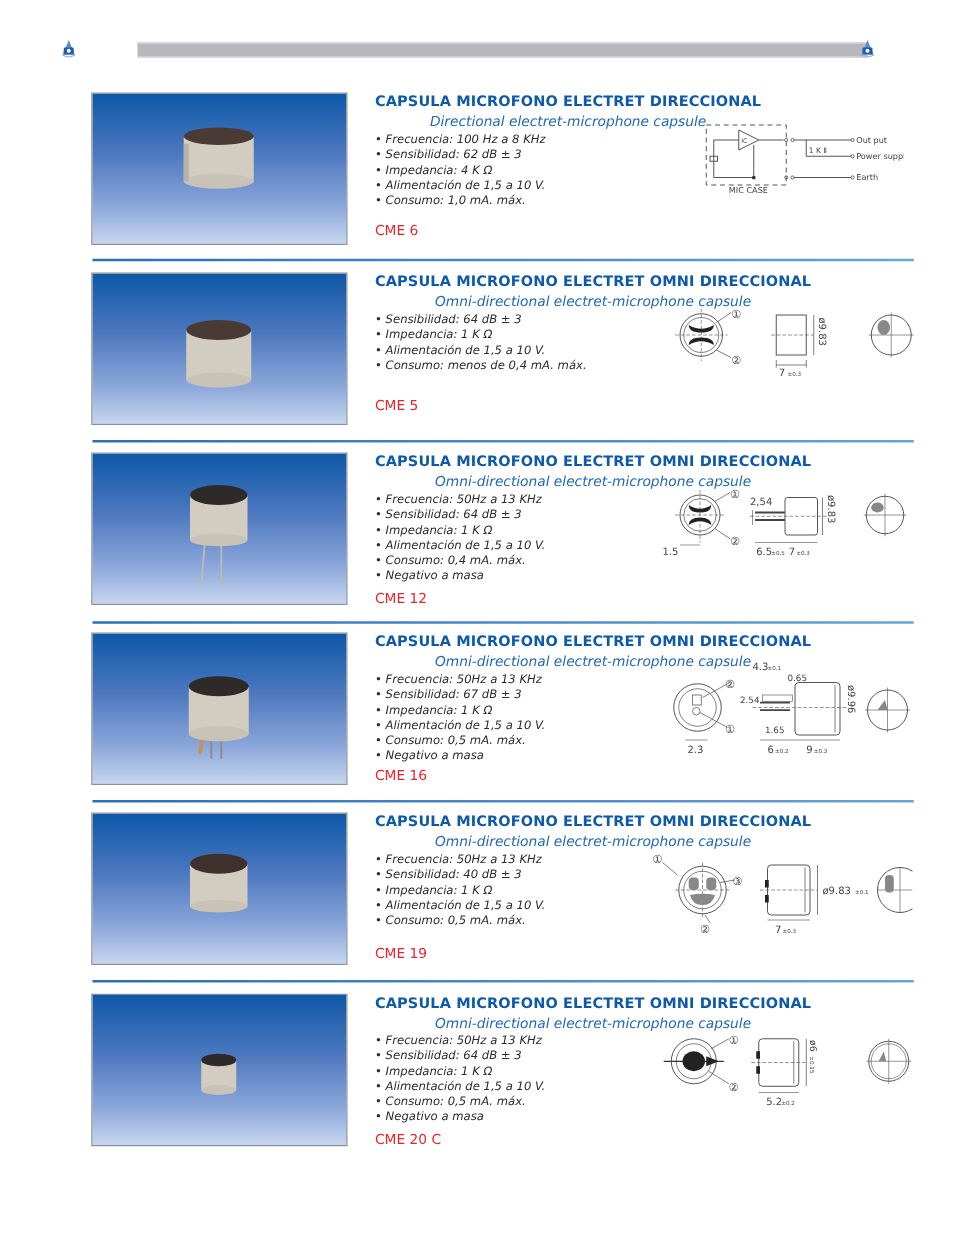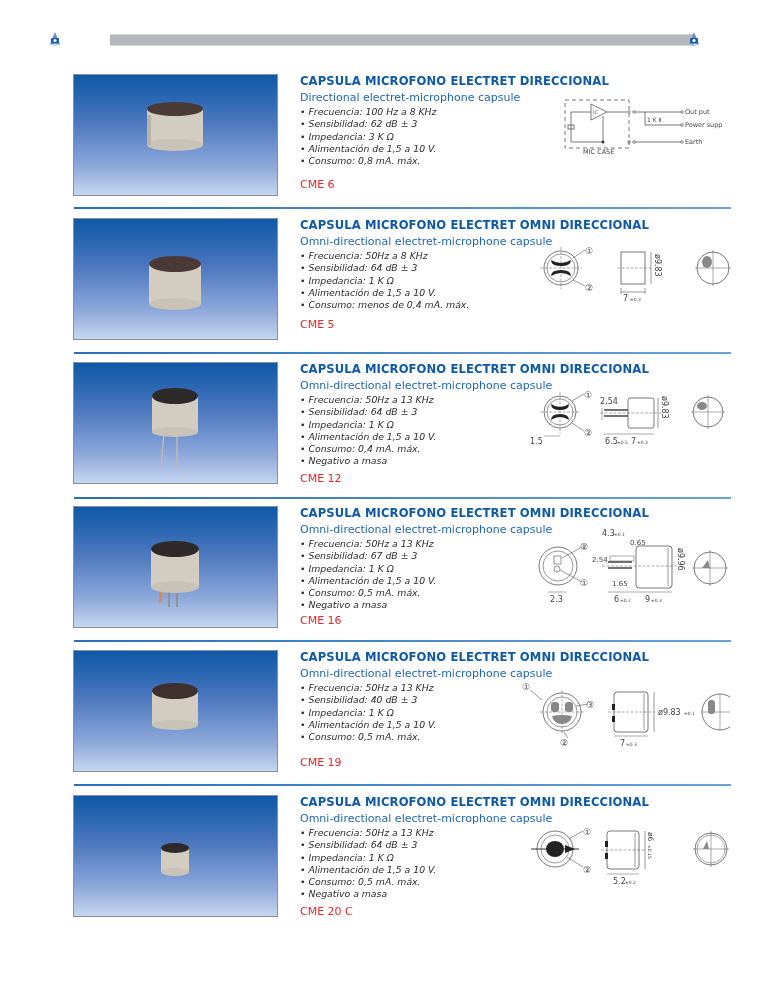--- a/index.html
+++ b/index.html
@@ -11,21 +11,21 @@
   .logo.left { left: 48px; }
   .logo.right { left: 687px; }
   .sep { position: absolute; left: 74px; width: 657px; height: 2px;
          background: linear-gradient(to right, #2a6eb8, #6aa3d6); }
   .product { position: absolute; left: 0; width: 768px; height: 140px; }
   .photo { position: absolute; left: 73px; width: 205px; height: 122px;
            border: 1px solid #8a8f99; box-sizing: border-box;
            background: linear-gradient(to bottom, #0d58a8 0%, #4d78bf 40%, #8ba7da 75%, #c6d6ef 100%); overflow: hidden; }
   .info { position: absolute; left: 300px; }
   .title { font-weight: bold; font-size: 11.6px; color: #0e5aa8; letter-spacing: 0.1px; white-space: nowrap; }
-  .subtitle { font-size: 11px; color: #1f67b4; margin-top: 3px; white-space: nowrap; }
+  .subtitle { font-style: italic; font-size: 11px; color: #1f67b4; margin-top: 3px; white-space: nowrap; text-align: center; }
   .specs { list-style: none; margin: 2px 0 0 0; padding: 0; font-size: 9.3px; color: #2b2b2b; line-height: 12.3px; font-style: italic; }
   .specs li { white-space: nowrap; }
   .specs li::before { content: "\2022"; margin-right: 3px; }
   .code { position: absolute; left: 300px; font-size: 11px; color: #e8262a; white-space: nowrap; }
   .diagram { position: absolute; }
   svg text { font-family: "DejaVu Sans", "Liberation Sans", sans-serif; }
 </style>
 </head>
 <body>
 
@@ -55,23 +55,23 @@
       <ellipse cx="101" cy="34" rx="28" ry="7" fill="#4a3a36"></ellipse>
       <rect x="73" y="40" width="4" height="30" fill="#b9b2a6"></rect>
     </svg>
   </div>
   <div class="info" style="top:0;">
     <div class="title">CAPSULA MICROFONO ELECTRET DIRECCIONAL</div>
     <div class="subtitle">Directional electret-microphone capsule</div>
     <ul class="specs">
       <li>Frecuencia: 100 Hz a 8 KHz</li>
       <li>Sensibilidad: 62 dB ± 3</li>
-      <li>Impedancia: 3 K Ω</li>
-      <li>Alimentación de 1,5 a 10 V.</li>
-      <li>Consumo: 0,8 mA. máx.</li>
+      <li>Impedancia: 4 K Ω</li>
+      <li>Alimentación de 1,5 a 10 V.</li>
+      <li>Consumo: 1,0 mA. máx.</li>
     </ul>
   </div>
   <div class="code" style="top:104px;">CME 6</div>
   <div class="diagram" style="left:563px; top:24px;">
     <svg width="160" height="60" viewBox="0 0 160 60">
       <rect x="2" y="2" width="64" height="48" fill="none" stroke="#555" stroke-width="0.8" stroke-dasharray="4,3"></rect>
       <path d="M8 14 L8 44 L40 44" stroke="#555" fill="none" stroke-width="0.8"></path>
       <path d="M8 14 L28 14" stroke="#555" fill="none" stroke-width="0.8"></path>
       <rect x="5" y="27" width="6" height="4" fill="none" stroke="#555" stroke-width="0.8"></rect>
       <path d="M28 6 L28 22 L44 14 Z" fill="none" stroke="#555" stroke-width="0.8"></path>
@@ -106,21 +106,20 @@
     <svg width="205" height="122" viewBox="0 0 205 122">
       <rect x="75" y="45" width="52" height="40" fill="#d3ccc0"></rect>
       <ellipse cx="101" cy="85" rx="26" ry="6" fill="#c9c2b6"></ellipse>
       <ellipse cx="101" cy="45" rx="26" ry="8" fill="#4a3a36"></ellipse>
     </svg>
   </div>
   <div class="info" style="top:0;">
     <div class="title">CAPSULA MICROFONO ELECTRET OMNI DIRECCIONAL</div>
     <div class="subtitle">Omni-directional electret-microphone capsule</div>
     <ul class="specs">
-      <li>Frecuencia: 50Hz a 8 KHz</li>
       <li>Sensibilidad: 64 dB ± 3</li>
       <li>Impedancia: 1 K Ω</li>
       <li>Alimentación de 1,5 a 10 V.</li>
       <li>Consumo: menos de 0,4 mA. máx.</li>
     </ul>
   </div>
   <div class="code" style="top:100px;">CME 5</div>
   <div class="diagram" style="left:535px; top:26px;">
     <svg width="200" height="64" viewBox="0 0 200 64">
       <circle cx="26" cy="24" r="17" fill="none" stroke="#555" stroke-width="0.8"></circle>

